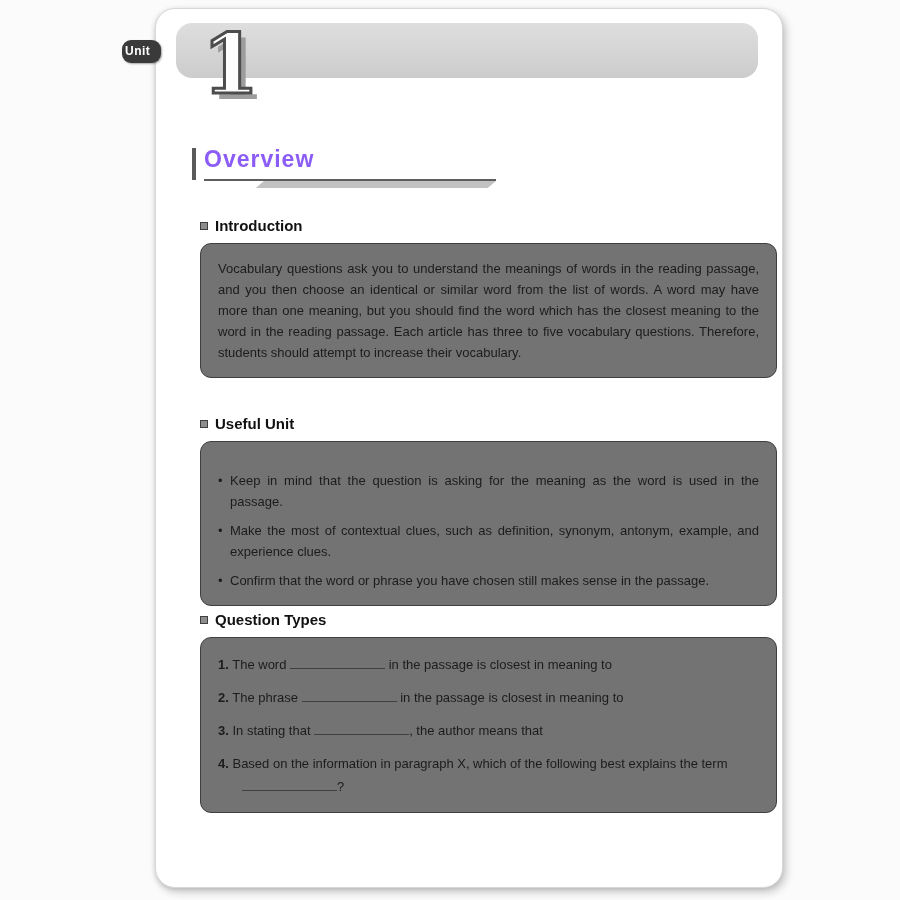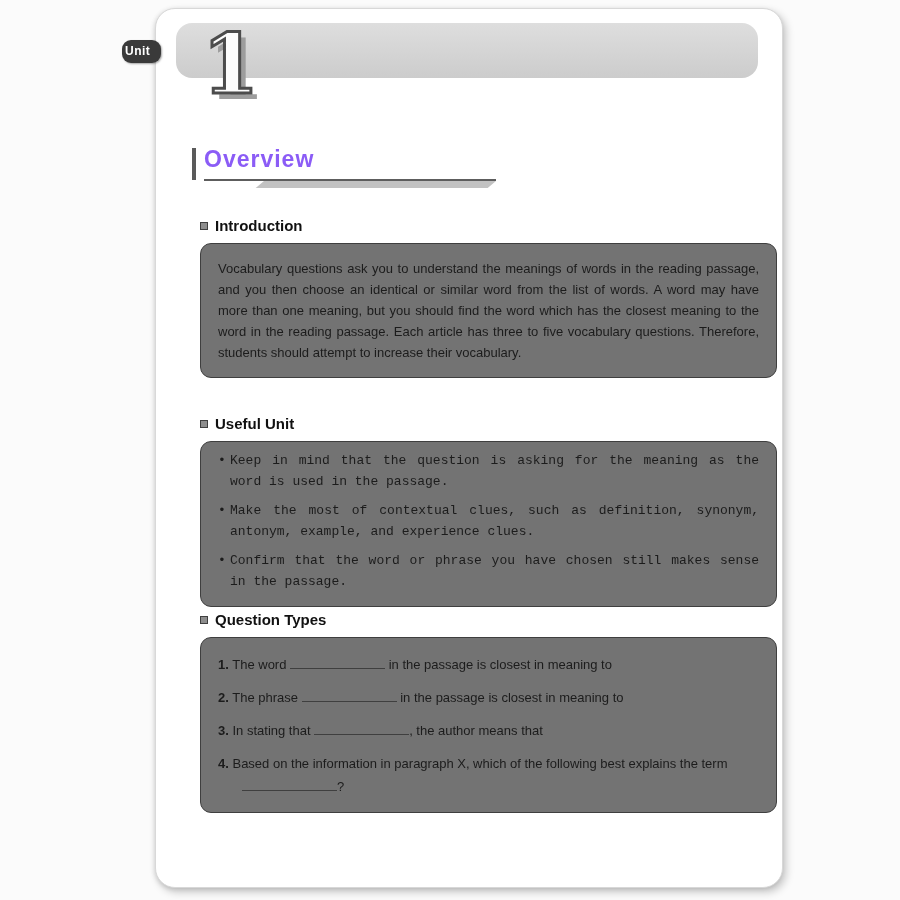--- a/index.html
+++ b/index.html
@@ -52,21 +52,21 @@
   .sec-heading-text { font-size: 15px; font-weight: bold; color: #111111; }
 
   .round-box {
     border: 1.5px solid #3f3f3f; border-radius: 11px;
     padding: 14px 17px; font-size: 13px; color: #1c1c1c; line-height: 1.62;
     background: #737373;
   }
 
   .intro-box { text-align: justify; min-height: 118px; }
 
-  .tips-box { min-height: 122px; padding-top: 8px; font-family: Liberation Mono, monospace; }
+  .tips-box { min-height: 122px; padding-top: 28px; }
   .tip { position: relative; padding-left: 12px; margin-bottom: 8px; text-align: justify; }
   .tip:last-child { margin-bottom: 0; }
   .tip::before { content: "•"; position: absolute; left: 0; top: 0; color: #1c1c1c; }
 
   .qt-box { min-height: 176px; padding-top: 17px; }
   .q { margin-bottom: 13px; line-height: 1.55; }
   .q:last-child { margin-bottom: 1px; }
   .q-num { font-weight: bold; }
   .blank {
     display: inline-block; width: 95px; height: 12px;

